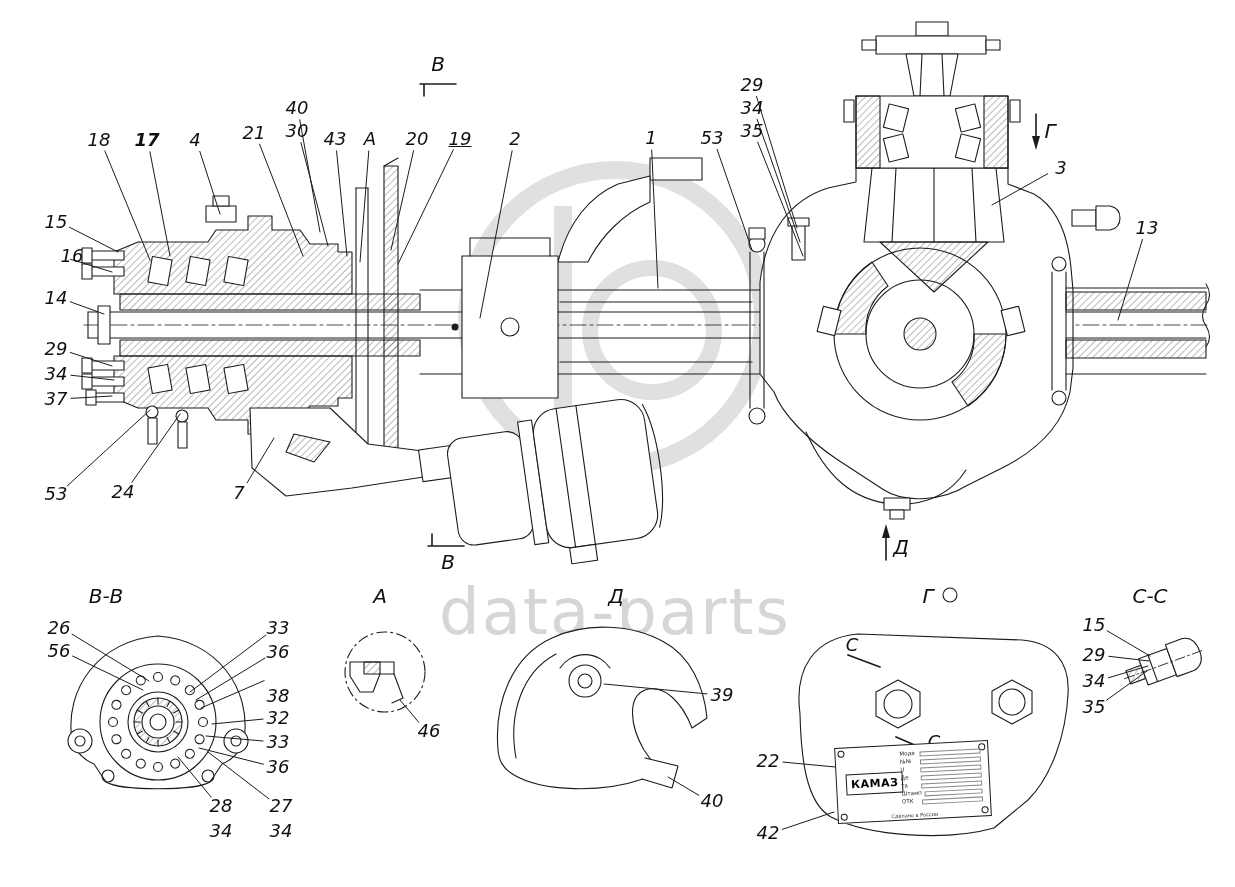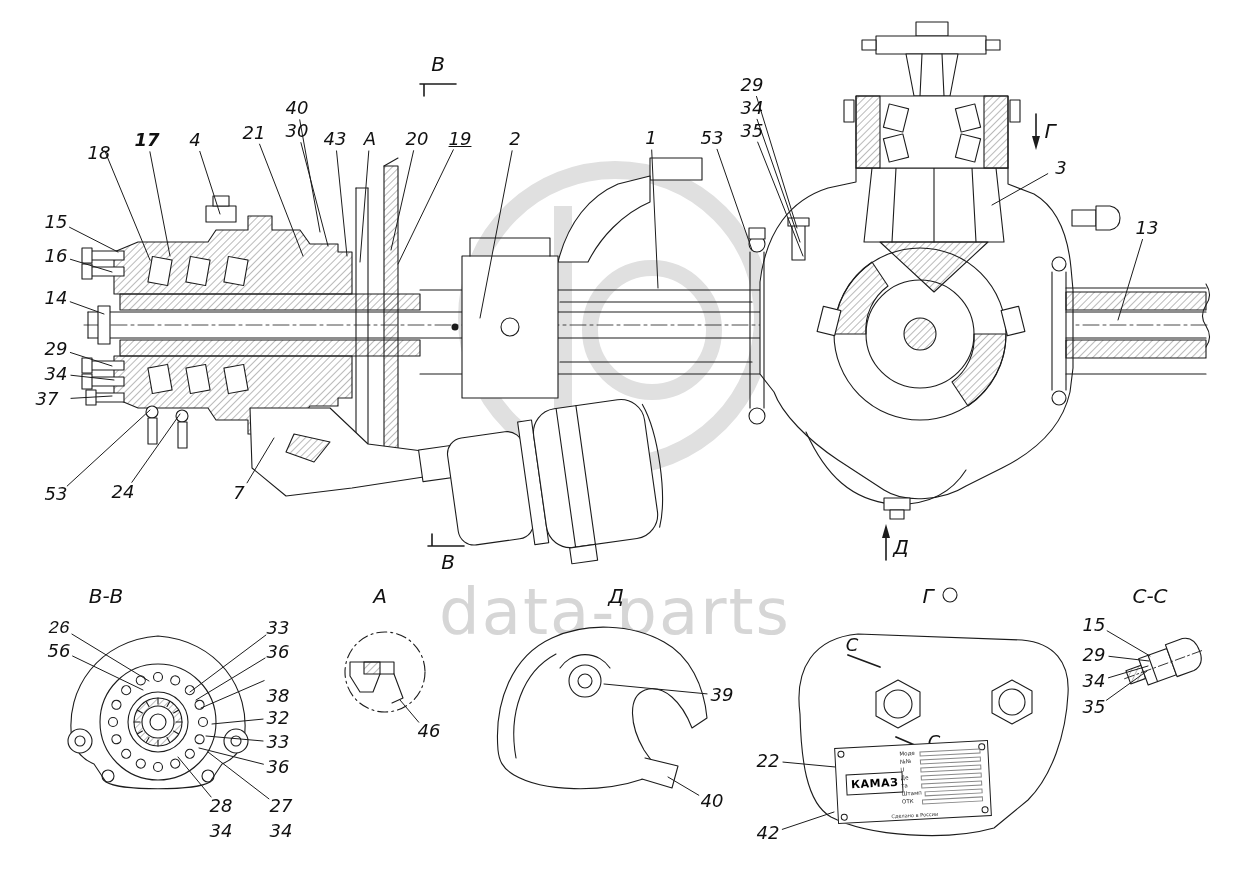--- a/index.html
+++ b/index.html
@@ -346,48 +346,48 @@
           <line x1="782.293886700199" y1="829.3615561126767" x2="834" y2="812"></line>
           <line x1="1107.1233981204555" y1="630.8117905962017" x2="1150" y2="656"></line>
           <line x1="1108.9115326491199" y1="656.301370122105" x2="1149" y2="661"></line>
           <line x1="1108.4527686444492" y1="677.7882736345668" x2="1148" y2="666"></line>
           <line x1="1106.4082503691254" y1="700.2574035730036" x2="1147" y2="671"></line>
         </g>
     </g>
   </svg>
 
   <div id="callout-layer">
-      <div class="callout" style="left: 99px; top: 140px; margin-top: 13px;">18</div>
+      <div class="callout" style="left: 99px; top: 140px;">18</div>
       <div class="callout" style="left: 147px; top: 140px; font-weight: bold;">17</div>
       <div class="callout" style="left: 195px; top: 140px;">4</div>
       <div class="callout" style="left: 254px; top: 133px;">21</div>
       <div class="callout" style="left: 297px; top: 108px;">40</div>
       <div class="callout" style="left: 297px; top: 131px;">30</div>
       <div class="callout" style="left: 335px; top: 139px; text-align: right;">43</div>
       <div class="callout" style="left: 370px; top: 139px;">А</div>
       <div class="callout" style="left: 417px; top: 139px;">20</div>
       <div class="callout" style="left: 460px; top: 139px; text-decoration: underline;">19</div>
       <div class="callout" style="left: 515px; top: 139px;">2</div>
       <div class="callout" style="left: 651px; top: 138px;">1</div>
       <div class="callout" style="left: 712px; top: 138px;">53</div>
       <div class="callout" style="left: 752px; top: 85px;">29</div>
       <div class="callout" style="left: 752px; top: 108px;">34</div>
       <div class="callout" style="left: 752px; top: 131px;">35</div>
       <div class="callout" style="left: 1061px; top: 168px;">3</div>
       <div class="callout" style="left: 1147px; top: 228px;">13</div>
       <div class="callout" style="left: 56px; top: 222px;">15</div>
-      <div class="callout" style="left: 56px; top: 256px; text-align: right;">16</div>
+      <div class="callout" style="left: 72px; top: 256px; text-align: right;">16</div>
       <div class="callout" style="left: 56px; top: 298px;">14</div>
       <div class="callout" style="left: 56px; top: 349px;">29</div>
       <div class="callout" style="left: 56px; top: 374px;">34</div>
-      <div class="callout" style="left: 47px; top: 399px;">37</div>
+      <div class="callout" style="left: 56px; top: 399px;">37</div>
       <div class="callout" style="left: 56px; top: 494px;">53</div>
       <div class="callout" style="left: 123px; top: 492px;">24</div>
       <div class="callout" style="left: 239px; top: 493px;">7</div>
-      <div class="callout" style="left: 59px; top: 628px; font-family: Liberation Mono, monospace;">26</div>
+      <div class="callout" style="left: 59px; top: 628px;">26</div>
       <div class="callout" style="left: 59px; top: 651px;">56</div>
       <div class="callout" style="left: 278px; top: 628px;">33</div>
       <div class="callout" style="left: 278px; top: 652px;">36</div>
       <div class="callout" style="left: 278px; top: 676px; margin-top: 20px;">38</div>
       <div class="callout" style="left: 278px; top: 718px;">32</div>
       <div class="callout" style="left: 278px; top: 742px;">33</div>
       <div class="callout" style="left: 278px; top: 767px;">36</div>
       <div class="callout" style="left: 221px; top: 806px;">28</div>
       <div class="callout" style="left: 281px; top: 806px;">27</div>
       <div class="callout" style="left: 221px; top: 831px;">34</div>

